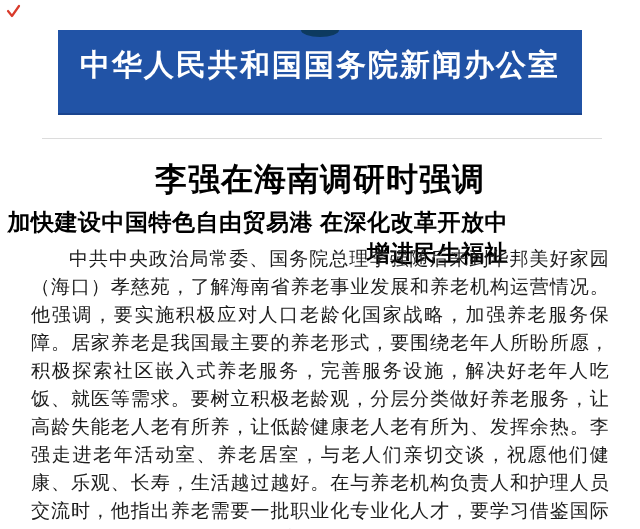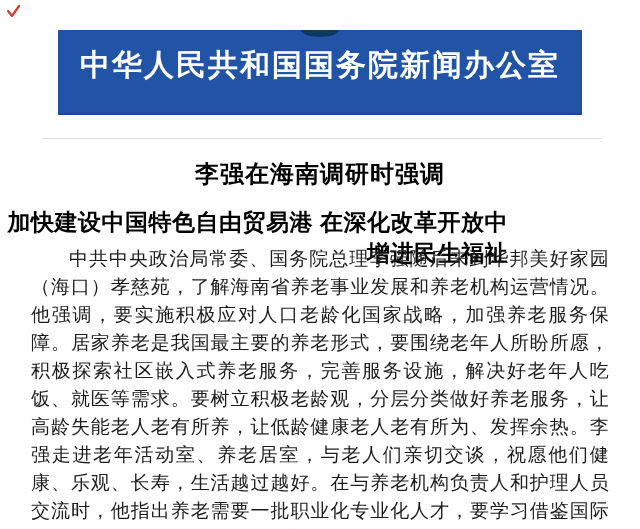--- a/index.html
+++ b/index.html
@@ -52,21 +52,21 @@
   .divider {
     position: absolute; top: 138px; left: 42px;
     width: 560px; height: 1px;
     background: #dcdcdc;
   }
 
   .headline {
     position: absolute; top: 158px; left: 0;
     width: 640px;
     text-align: center;
-    font-size: 24px;
+    font-size: 32px;
     font-weight: bold;
     color: #000000;
     margin: 0;
     letter-spacing: 1px;
   }
   .subheadline {
     position: absolute; top: 207px; left: 0;
     width: 508px;
     text-align: right;
     font-size: 23px;

